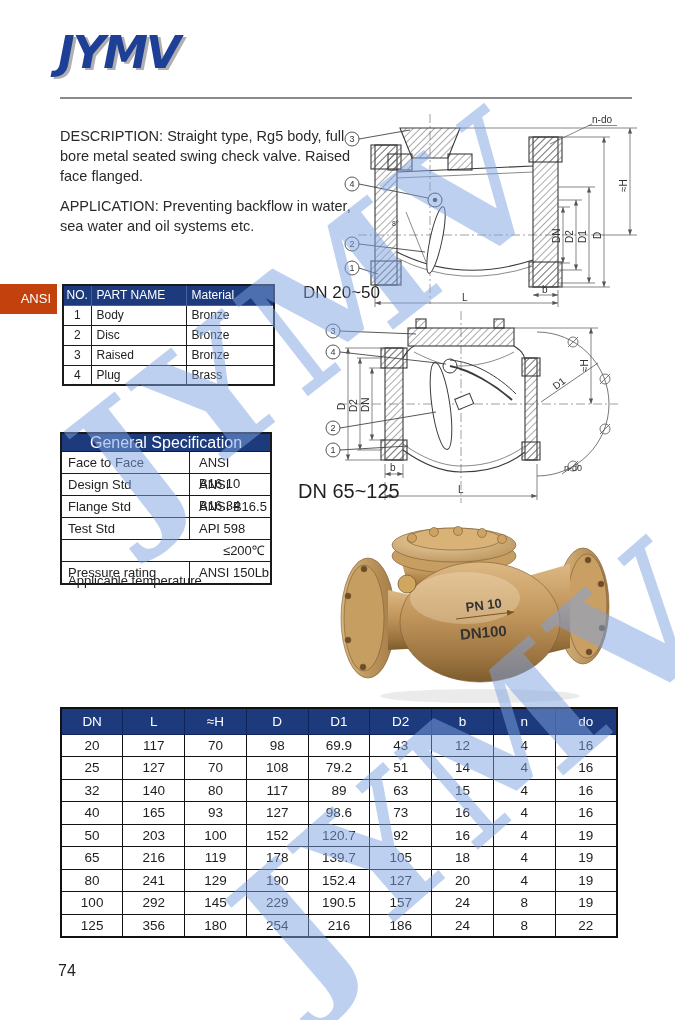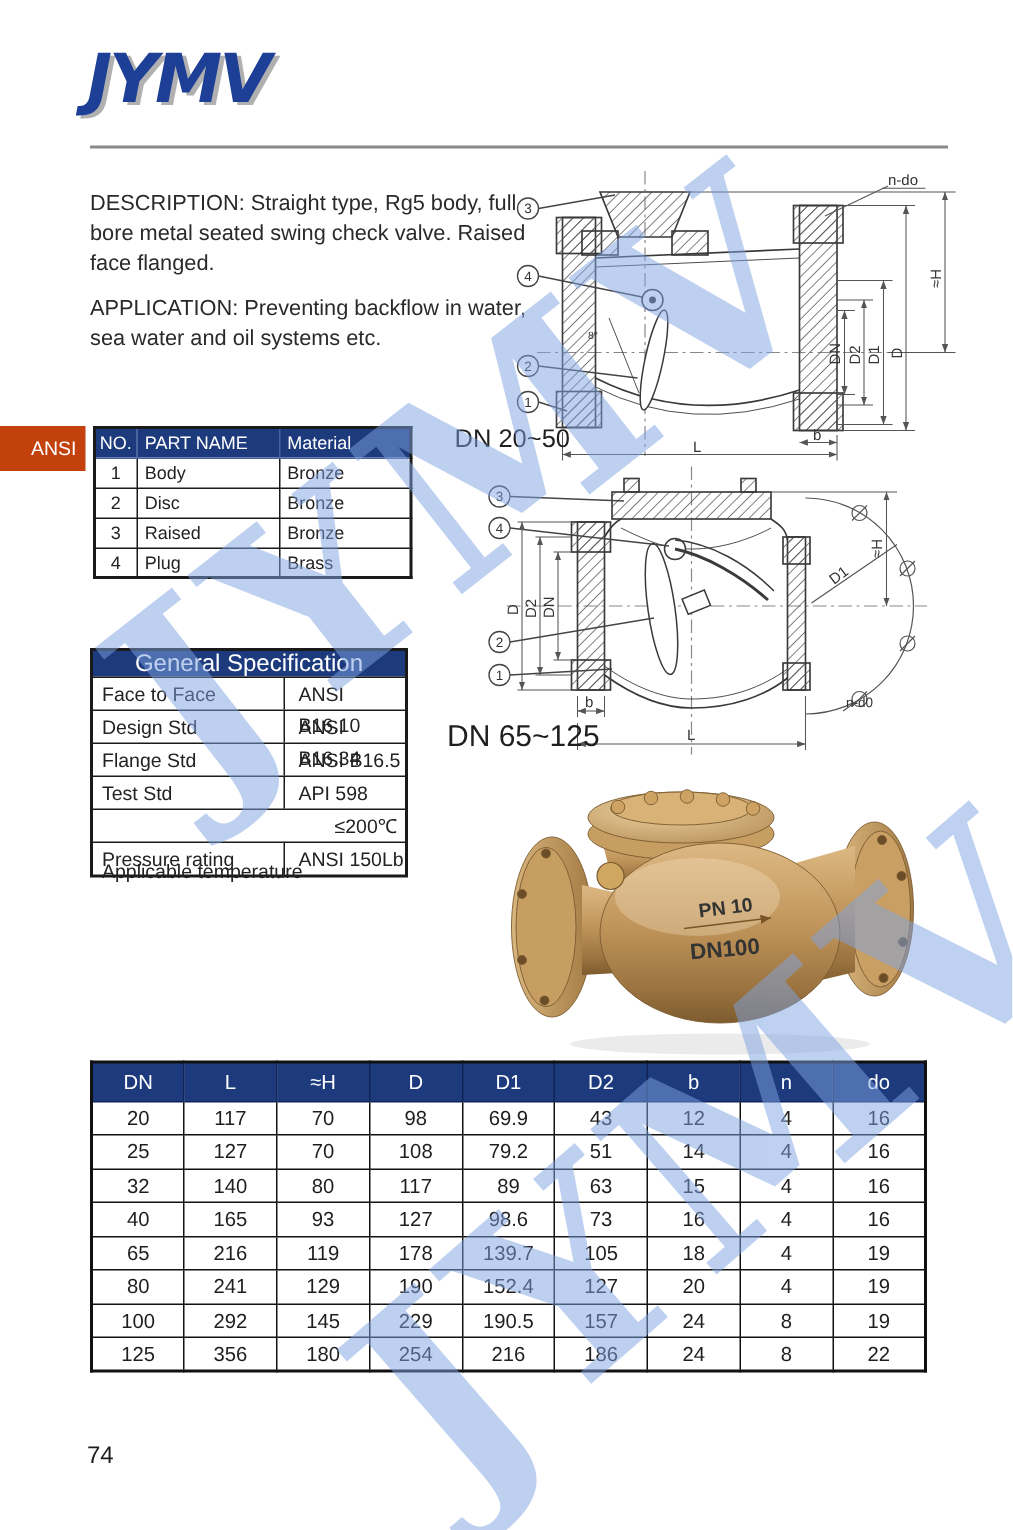--- a/index.html
+++ b/index.html
@@ -453,20 +453,31 @@
           <td>165</td>
           <td>93</td>
           <td>127</td>
           <td>98.6</td>
           <td>73</td>
           <td>16</td>
           <td>4</td>
           <td>16</td>
         </tr>
         <tr>
+          <td>50</td>
+          <td>203</td>
+          <td>100</td>
+          <td>152</td>
+          <td>120.7</td>
+          <td>92</td>
+          <td>16</td>
+          <td>4</td>
+          <td>19</td>
+        </tr>
+        <tr>
           <td>65</td>
           <td>216</td>
           <td>119</td>
           <td>178</td>
           <td>139.7</td>
           <td>105</td>
           <td>18</td>
           <td>4</td>
           <td>19</td>
         </tr>

